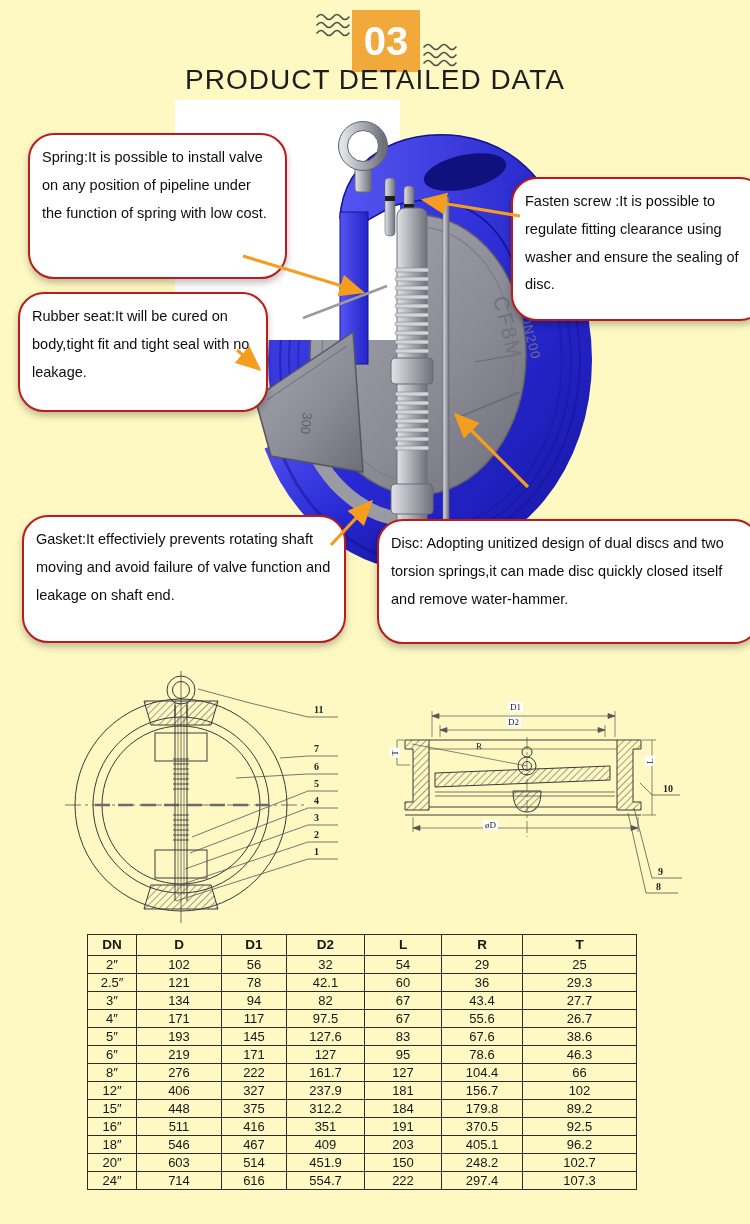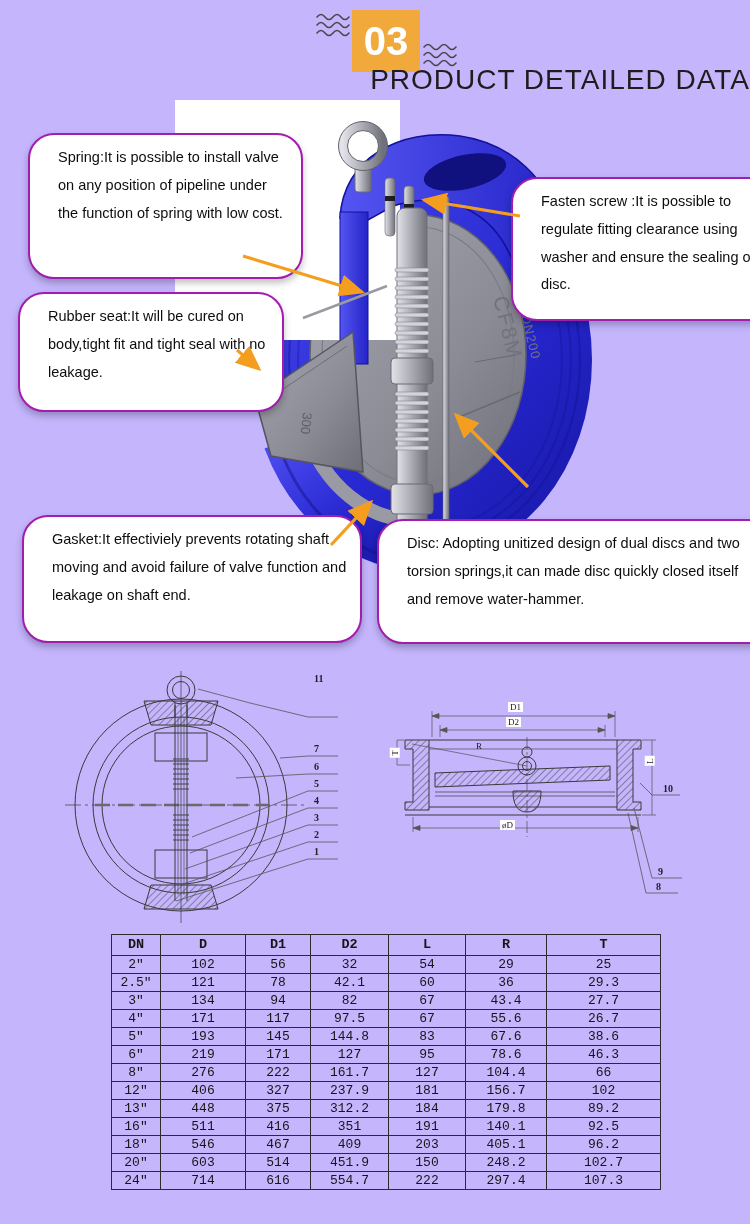--- a/index.html
+++ b/index.html
@@ -1,49 +1,49 @@
 <!DOCTYPE html>
 <html><head>
 <meta charset="utf-8">
 <style>
   html,body{margin:0;padding:0;background:#fff;}
-  .page{position:relative;width:750px;height:1224px;background:#c4b5fd;overflow:hidden;
+  .page{position:relative;width:750px;height:1224px;background:#fef9c3;overflow:hidden;
         font-family:"Liberation Sans",sans-serif;color:#111;}
 
   
   .badge{position:absolute;left:352px;top:10px;width:68px;height:62px;background:#f2a93b;
          color:#fff;font-size:40px;font-weight:600;display:flex;align-items:center;justify-content:center;}
   .squiggle{position:absolute;}
-  .page-title{position:absolute;top:64px;left:0;width:100%;text-align:right;
+  .page-title{position:absolute;top:64px;left:0;width:100%;text-align:center;
               font-size:28px;letter-spacing:1px;color:#1d1d1d;font-weight:400;}
 
   
-  .callout{position:absolute;background:#fff;border:2px solid #a21caf;border-radius:26px;
-           box-shadow:0 4px 7px rgba(0,0,0,.25);padding:9px 11px 5px 28px;
+  .callout{position:absolute;background:#fff;border:2px solid #b91c1c;border-radius:26px;
+           box-shadow:0 4px 7px rgba(0,0,0,.25);padding:9px 11px 5px 12px;
            font-size:14.5px;line-height:1.92;color:#0d0d0d;z-index:5;}
   .co-spring{left:28px;top:133px;width:232px;height:128px;}
   .co-fasten{left:511px;top:177px;width:228px;height:126px;}
   .co-rubber{left:18px;top:292px;width:223px;height:102px;}
   .co-gasket{left:22px;top:515px;width:297px;height:110px;}
   .co-disc{left:377px;top:519px;width:356px;height:107px;}
 
   .valve-svg{position:absolute;left:175px;top:100px;z-index:1;}
   .arrow-svg{position:absolute;left:0;top:0;z-index:6;pointer-events:none;}
   .draw-svg{position:absolute;left:40px;top:645px;z-index:1;}
 
   
   .part-num{position:absolute;font-family:"Liberation Serif",serif;font-size:10px;font-weight:bold;
             color:#222;z-index:3;width:22px;text-align:left;}
   .dim-label{position:absolute;font-family:"Liberation Serif",serif;font-size:9px;color:#222;
              z-index:3;background:#fff;padding:0 2px;}
   .dim-label.rot{transform:rotate(-90deg);}
 
   
-  .spec-table{position:absolute;left:111px;top:934px;border-collapse:collapse;table-layout:fixed;
-              font-family:Liberation Mono, monospace;font-size:13px;color:#161616;z-index:4;}
+  .spec-table{position:absolute;left:87px;top:934px;border-collapse:collapse;table-layout:fixed;
+              font-family:Liberation Sans, sans-serif;font-size:13px;color:#161616;z-index:4;}
   .spec-table th,.spec-table td{border:1px solid #2c2c2c;text-align:center;padding:0;
               height:17px;line-height:17px;overflow:hidden;white-space:nowrap;}
   .spec-table th{font-size:13.5px;font-weight:600;height:20px;line-height:20px;}
 </style>
 </head>
 <body>
 
 <div class="page">
 
   <svg class="squiggle" style="left:315px;top:12px;" width="40" height="30" viewBox="0 0 40 30">
@@ -304,38 +304,38 @@
       </g>
 
       <g stroke="#555" stroke-width=".8">
         <path d="M600,138 L612,150 L640,150" fill="none"></path>
         <path d="M594,163 L612,233 L642,233" fill="none"></path>
         <path d="M588,168 L606,248 L638,248" fill="none"></path>
       </g>
     </g>
   </svg>
 
-  <span class="part-num" style="left:314px;top:673px;">11</span>
+  <span class="part-num" style="left:314px;top:704px;">11</span>
   <span class="part-num" style="left:314px;top:743px;">7</span>
   <span class="part-num" style="left:314px;top:761px;">6</span>
   <span class="part-num" style="left:314px;top:778px;">5</span>
   <span class="part-num" style="left:314px;top:795px;">4</span>
   <span class="part-num" style="left:314px;top:812px;">3</span>
   <span class="part-num" style="left:314px;top:829px;">2</span>
   <span class="part-num" style="left:314px;top:846px;">1</span>
   <span class="part-num" style="left:654px;top:783px;padding-left:9px;">10</span>
   <span class="part-num" style="left:658px;top:866px;">9</span>
   <span class="part-num" style="left:656px;top:881px;">8</span>
 
   <span class="dim-label" style="left:508px;top:702px;">D1</span>
   <span class="dim-label" style="left:506px;top:717px;">D2</span>
   <span class="dim-label" style="left:474px;top:741px;background:transparent;">R</span>
   <span class="dim-label rot" style="left:390px;top:748px;">T</span>
   <span class="dim-label rot" style="left:645px;top:756px;">L</span>
-  <span class="dim-label" style="left:500px;top:820px;">øD</span>
+  <span class="dim-label" style="left:483px;top:820px;">øD</span>
 
   <table class="spec-table">
     <colgroup>
       <col style="width:49px">
         <col style="width:85px">
         <col style="width:65px">
       <col style="width:78px">
         <col style="width:77px">
         <col style="width:81px">
         <col style="width:114px">
@@ -385,21 +385,21 @@
           <td>117</td>
           <td>97.5</td>
           <td>67</td>
           <td>55.6</td>
           <td>26.7</td>
         </tr>
         <tr>
           <td>5″</td>
           <td>193</td>
           <td>145</td>
-          <td>144.8</td>
+          <td>127.6</td>
           <td>83</td>
           <td>67.6</td>
           <td>38.6</td>
         </tr>
         <tr>
           <td>6″</td>
           <td>219</td>
           <td>171</td>
           <td>127</td>
           <td>95</td>
@@ -418,35 +418,35 @@
         <tr>
           <td>12″</td>
           <td>406</td>
           <td>327</td>
           <td>237.9</td>
           <td>181</td>
           <td>156.7</td>
           <td>102</td>
         </tr>
         <tr>
-          <td>13″</td>
+          <td>15″</td>
           <td>448</td>
           <td>375</td>
           <td>312.2</td>
           <td>184</td>
           <td>179.8</td>
           <td>89.2</td>
         </tr>
         <tr>
           <td>16″</td>
           <td>511</td>
           <td>416</td>
           <td>351</td>
           <td>191</td>
-          <td>140.1</td>
+          <td>370.5</td>
           <td>92.5</td>
         </tr>
         <tr>
           <td>18″</td>
           <td>546</td>
           <td>467</td>
           <td>409</td>
           <td>203</td>
           <td>405.1</td>
           <td>96.2</td>

